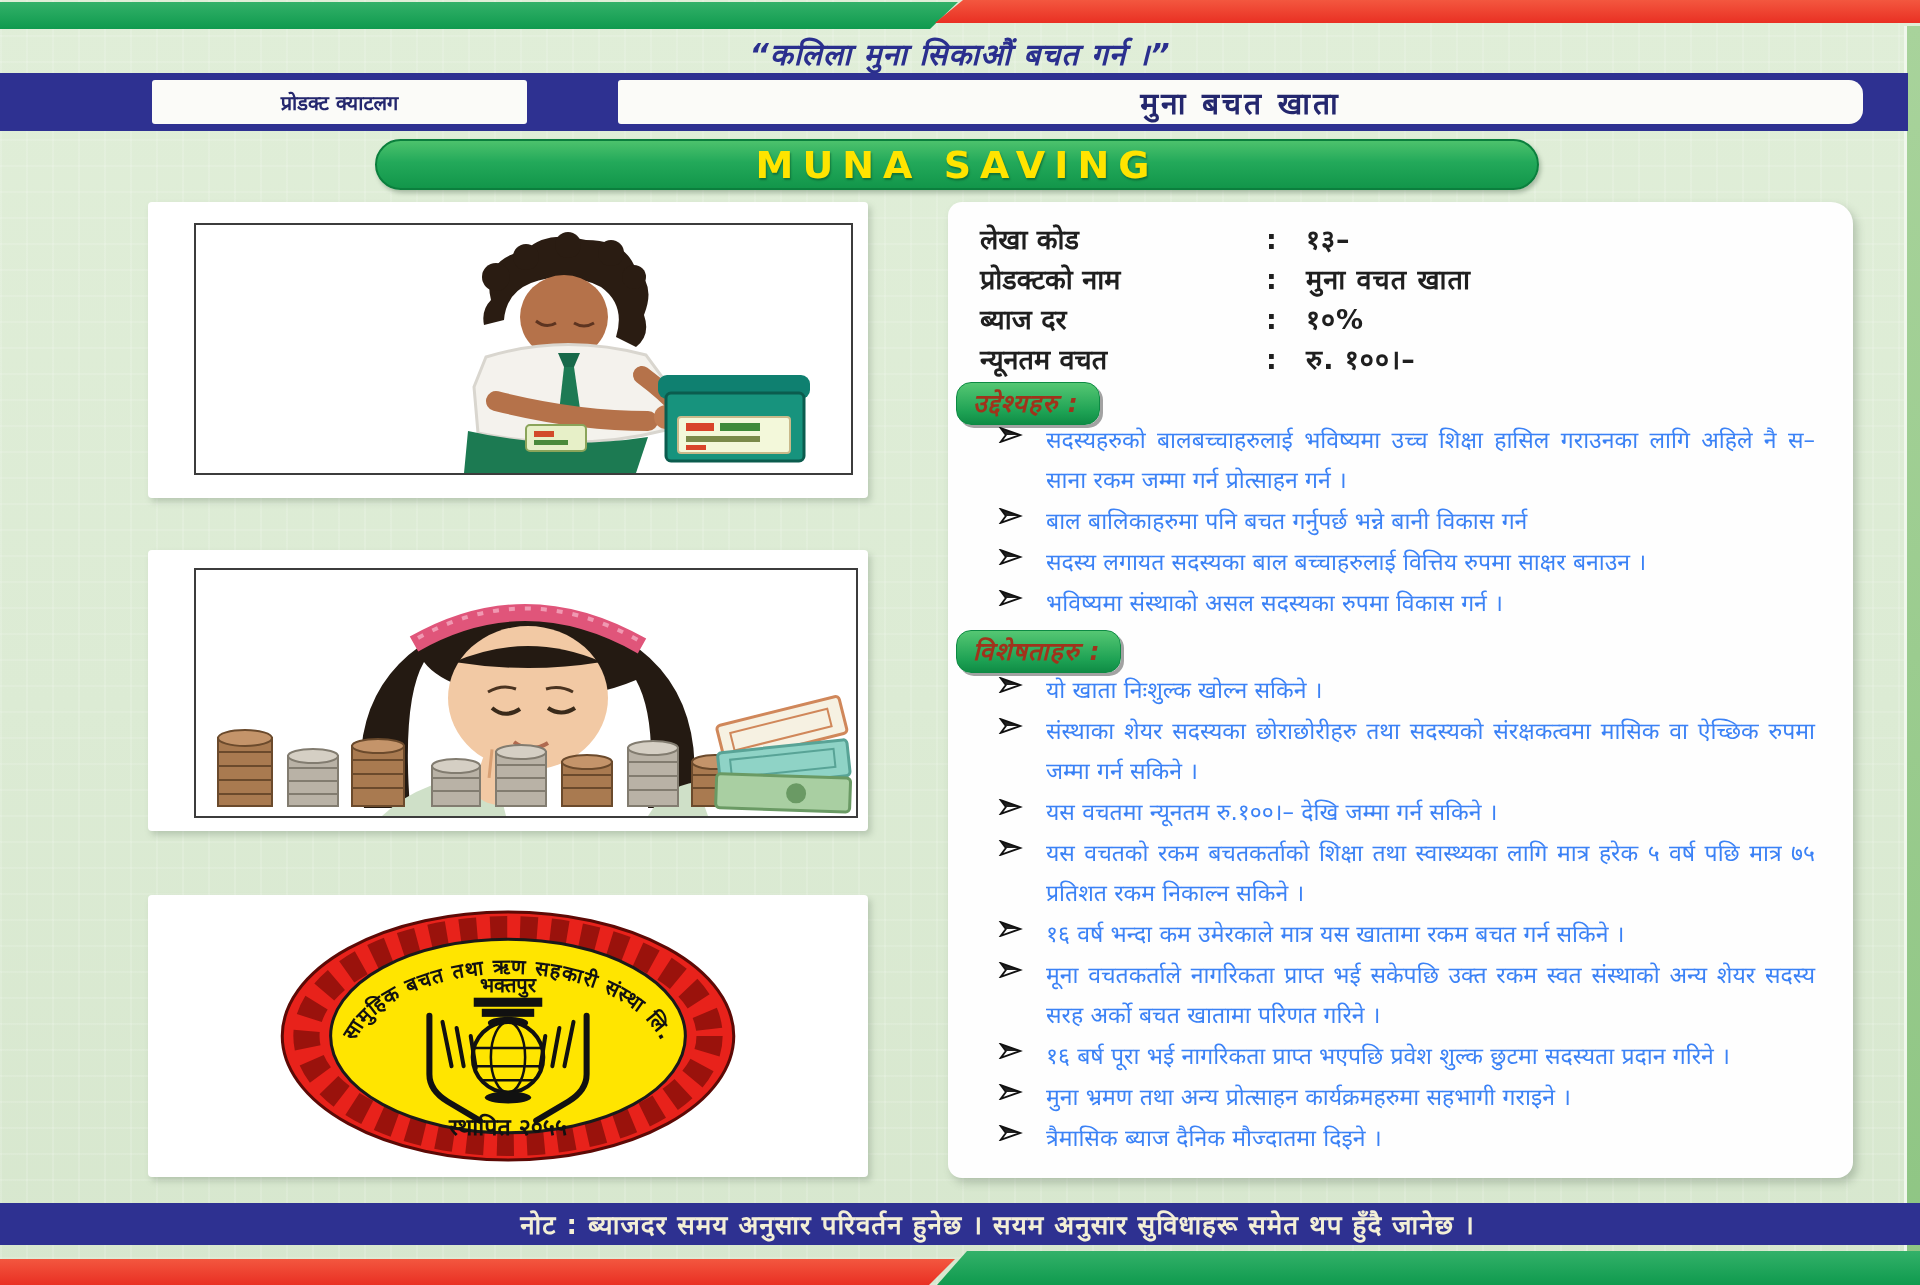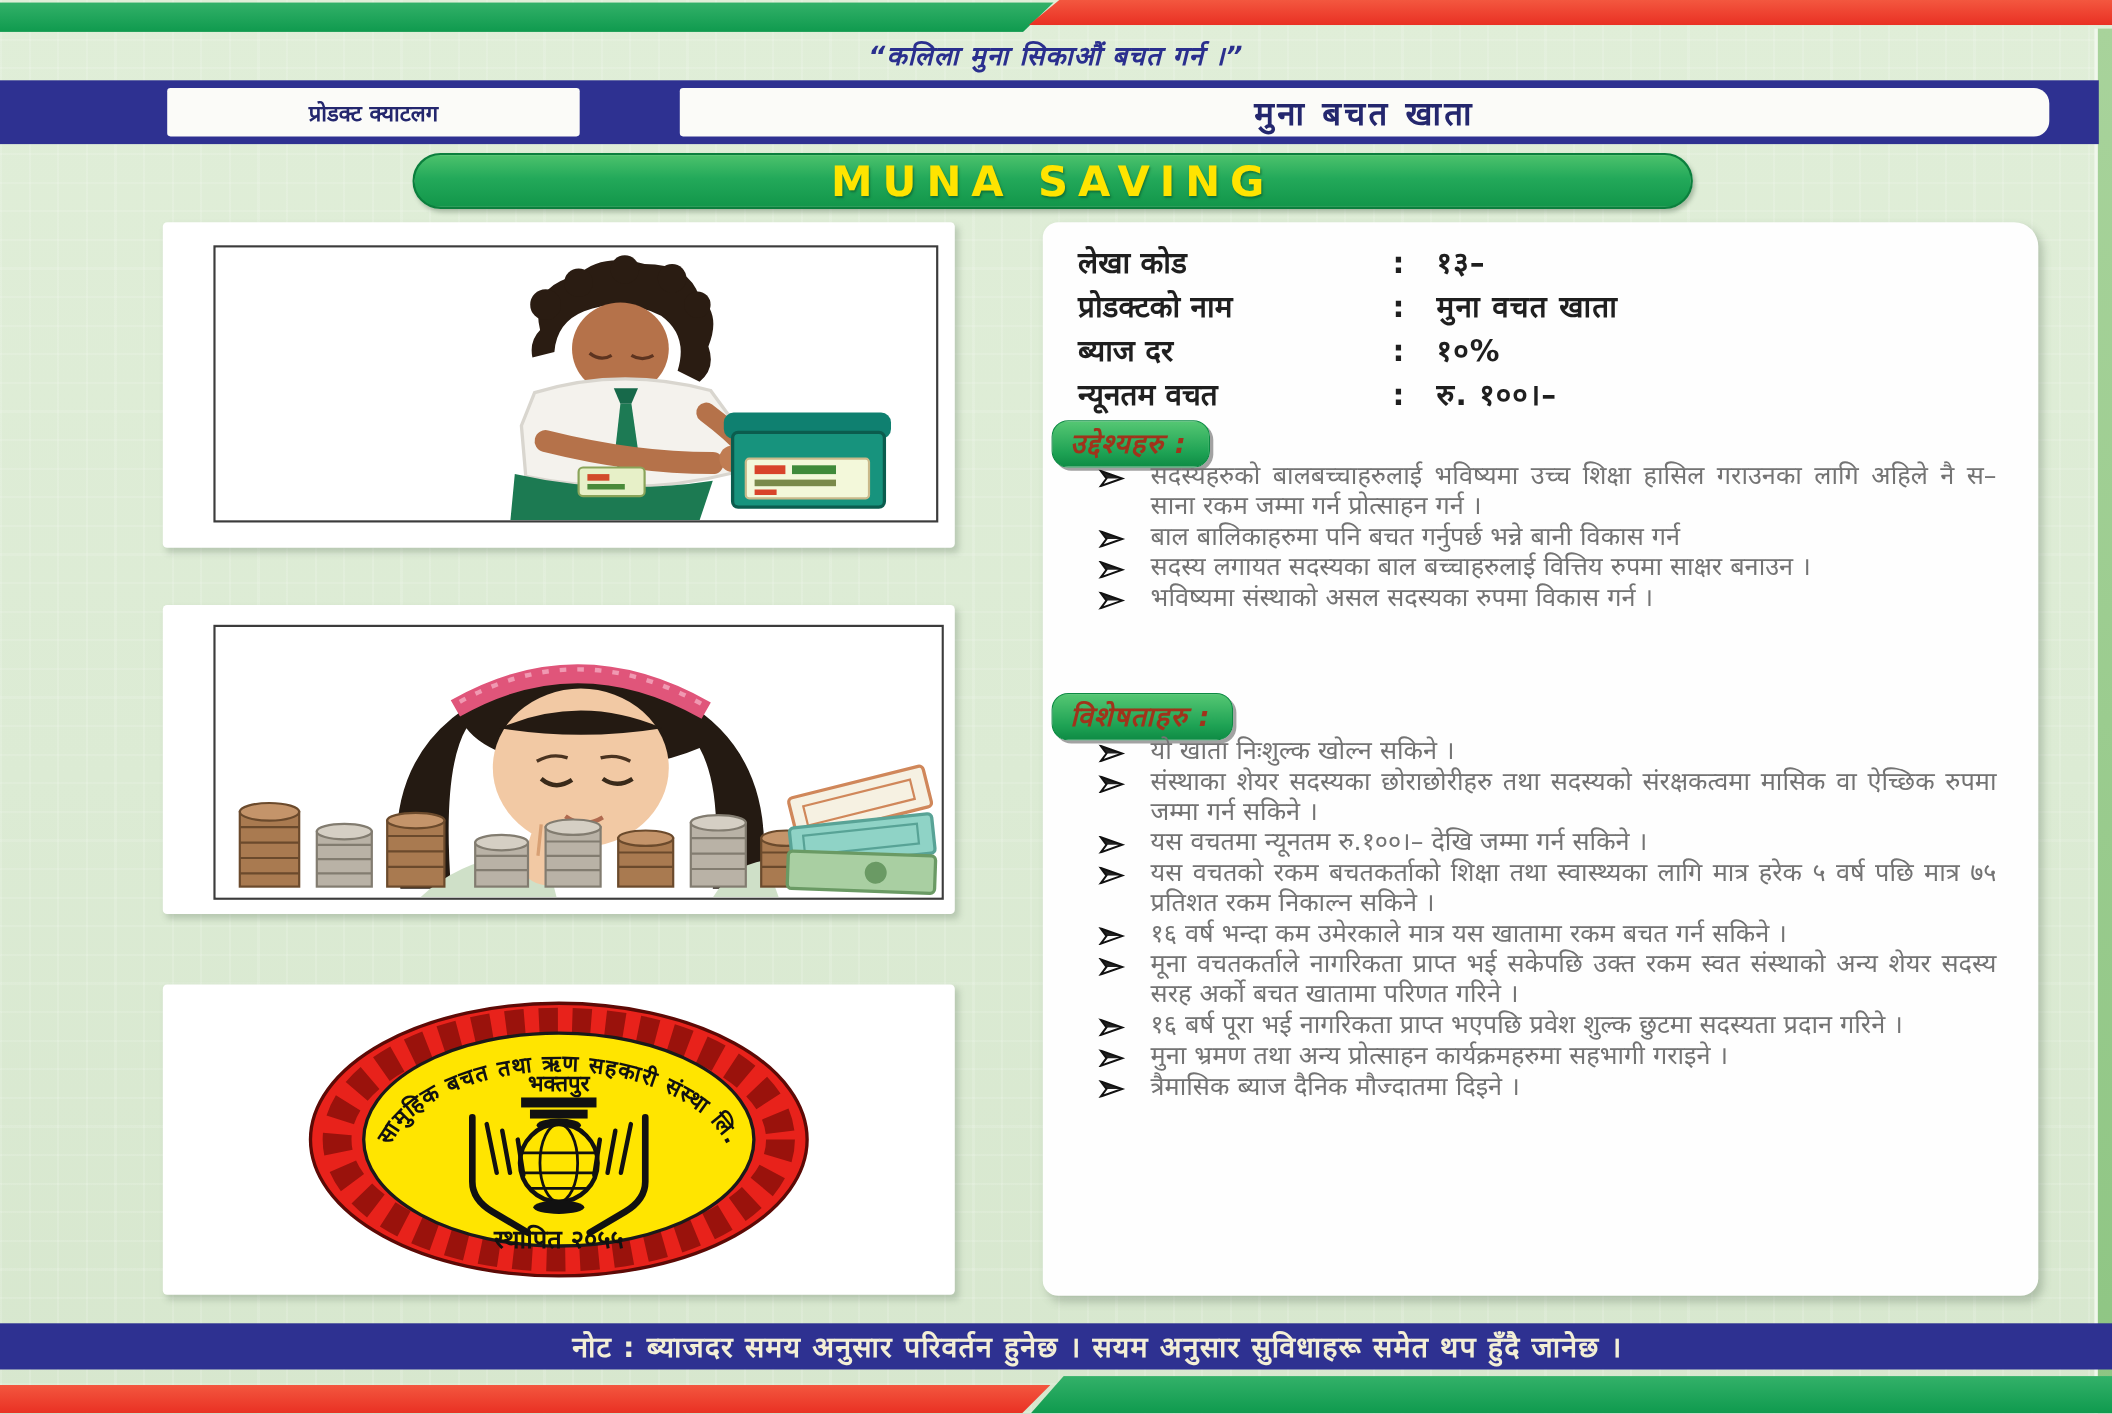--- a/index.html
+++ b/index.html
@@ -18,21 +18,21 @@
   .stripe.top-red{top:0;height:23px;background:linear-gradient(180deg,#f3573f,#e93023);
     clip-path:polygon(963px 0,100% 0,100% 100%,935px 100%);}
   .stripe.bot-red{top:1259px;height:26px;background:linear-gradient(180deg,#f3573f,#e93023);
     clip-path:polygon(0 0,955px 0,929px 100%,0 100%);}
   .stripe.bot-green{top:1251px;height:34px;background:linear-gradient(180deg,#33b169,#0f9a4e);
     clip-path:polygon(967px 0,100% 0,100% 100%,937px 100%);}
   .edge-band{position:absolute;right:0;top:26px;bottom:0;width:13px;z-index:1;
     background:linear-gradient(180deg,#a8d39b,#8ec583);border-left:3px solid #f0f7ec;}
   
   .tagline{position:absolute;left:0;top:33px;width:100%;text-align:center;z-index:3;
-    color:#2a2f8e;font-size:24px;font-weight:bold;font-style:italic;letter-spacing:1px;}
+    color:#2a2f8e;font-size:30px;font-weight:bold;font-style:italic;letter-spacing:1px;}
   
   .header-bar{position:absolute;left:0;top:73px;width:1908px;height:58px;background:#2e3191;z-index:3;}
   .hbox{position:absolute;top:7px;height:44px;background:#fbfbf8;display:flex;align-items:center;justify-content:center;
     color:#24276e;font-weight:bold;}
   .hbox.left{left:152px;width:375px;font-size:20px;border-radius:3px;}
   .hbox.right{left:618px;width:1245px;font-size:30px;border-radius:3px 14px 14px 3px;letter-spacing:3px;}
   
   .title-pill{position:absolute;left:375px;top:139px;width:1160px;height:47px;z-index:3;
     background:linear-gradient(180deg,#4cc26c 0%,#23a95a 45%,#12964a 100%);
     border:2px solid #0b7f3d;border-radius:26px;display:flex;align-items:center;justify-content:center;
@@ -64,21 +64,21 @@
     border:1px solid #0d8a43;box-shadow:3px 3px 0 rgba(50,50,50,.45);
     color:#a0331b;font-size:25px;font-weight:bold;letter-spacing:1px;font-style:italic;}
   .sec-badge.obj{top:180px;}
   .sec-badge.feat{top:428px;}
   .blist{position:absolute;left:48px;right:38px;}
   .blist.obj{top:218px;}
   .blist.feat{top:468px;}
   .bitem{display:flex;align-items:flex-start;margin-bottom:1px;}
   .bicon{flex:0 0 48px;padding-top:7px;padding-left:2px;}
   .bicon svg{width:26px;height:16px;display:block;}
-  .btxt{flex:1;text-align:justify;font-size:23px;line-height:27px;color:#737373;}
+  .btxt{flex:1;text-align:justify;font-size:23px;line-height:40px;color:#3b82f6;}
   
   .note-bar{position:absolute;left:0;top:1203px;width:1903px;height:42px;background:#2e3191;z-index:3;
     display:flex;align-items:center;justify-content:center;padding-left:46px;}
   .note-bar span{color:#f3efd6;font-size:26px;font-weight:bold;letter-spacing:1px;}
 </style>
 </head>
 <body>
 
 <div class="canvas">
 

